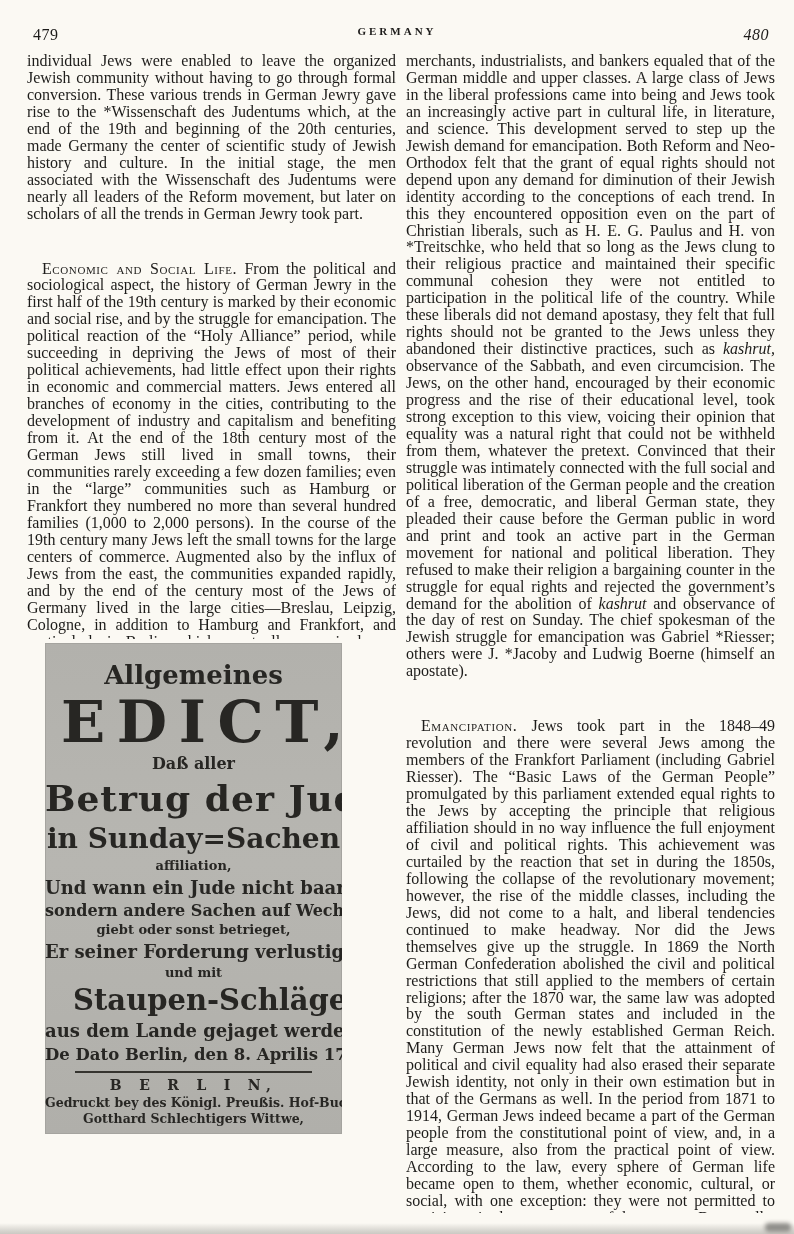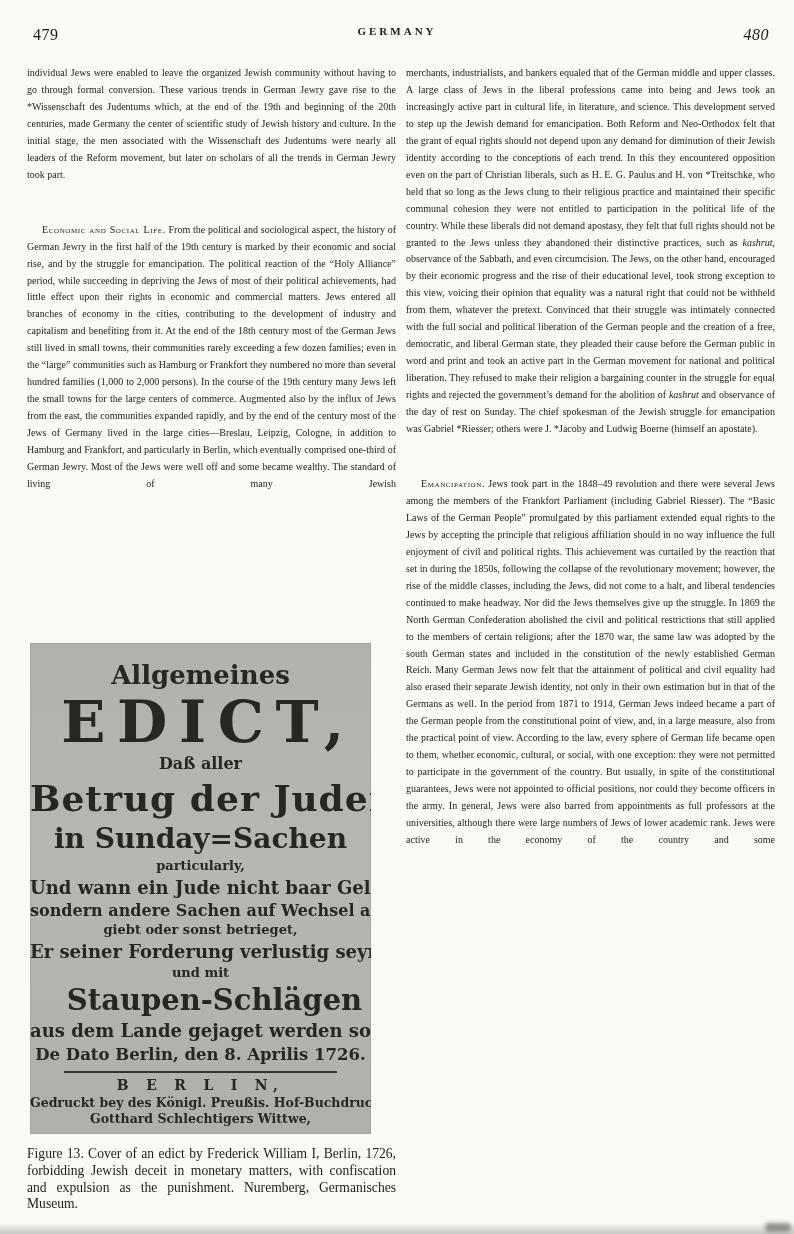--- a/index.html
+++ b/index.html
@@ -6,30 +6,30 @@
   body{background:#e8e6e0;font-family:"Liberation Serif","DejaVu Serif",serif;}
   #page{position:relative;width:794px;height:1234px;background:#fbf9f3;overflow:hidden;color:#1d1c1a;}
 
   
   .hdr-num{position:absolute;top:26px;font-size:16px;letter-spacing:.5px;}
   #pg-left{left:33px;}
   #pg-right{right:25px;font-style:italic;}
   #hdr-title{position:absolute;top:25px;left:0;width:100%;text-align:center;font-size:11px;letter-spacing:3px;font-weight:600;}
 
   
-  .col{position:absolute;top:65px;width:369px;font-size:10px;line-height:16.95px;text-align:justify;overflow:hidden;}
+  .col{position:absolute;top:53px;width:369px;font-size:16px;line-height:16.95px;text-align:justify;overflow:hidden;}
   #col-left{left:27px;height:586px;}
   #col-right{left:406px;height:1160px;}
   .para{margin:0;}
   .para.indent{text-indent:15px;}
   .cont-end{text-align-last:justify;margin-top:38px;}
   .runin{font-variant:small-caps;letter-spacing:.6px;}
 
   
-  #figure13{position:absolute;left:30px;top:643px;width:341px;height:491px;
+  #figure13{position:absolute;left:45px;top:643px;width:297px;height:491px;
     background:linear-gradient(180deg,#b2b1ac 0%,#b7b6b1 45%,#b0afaa 100%);
     box-shadow:0 0 0 1px #a5a49f inset;
     overflow:hidden;text-align:center;color:#272623;}
   #figure13 .ln{font-family:"DejaVu Serif",serif;font-weight:bold;white-space:nowrap;}
   .s-allg{font-size:26px;line-height:32px;margin-top:16px;}
   .s-edict{font-family:"Liberation Serif",serif;font-size:58px;line-height:62px;letter-spacing:.2em;font-weight:700;margin-left:16px;}
   .s-xs{font-size:16px;line-height:22px;}
   .s-xxl{font-size:36px;line-height:46px;letter-spacing:1px;}
   .s-xl{font-size:28px;line-height:36px;}
   .s-tiny{font-size:13px;line-height:18px;}
@@ -63,37 +63,36 @@
     <p class="para indent cont-end"><span class="runin">Economic and Social Life.</span><span> From the political and sociological aspect, the history of German Jewry in the first half of the 19th century is marked by their economic and social rise, and by the struggle for emancipation. The political reaction of the “Holy Alliance” period, while succeeding in depriving the Jews of most of their political achievements, had little effect upon their rights in economic and commercial matters. Jews entered all branches of economy in the cities, contributing to the development of industry and capitalism and benefiting from it. At the end of the 18th century most of the German Jews still lived in small towns, their communities rarely exceeding a few dozen families; even in the “large” communities such as Hamburg or Frankfort they numbered no more than several hundred families (1,000 to 2,000 persons). In the course of the 19th century many Jews left the small towns for the large centers of commerce. Augmented also by the influx of Jews from the east, the communities expanded rapidly, and by the end of the century most of the Jews of Germany lived in the large cities—Breslau, Leipzig, Cologne, in addition to Hamburg and Frankfort, and particularly in Berlin, which eventually comprised one-third of German Jewry. Most of the Jews were well off and some became wealthy. The standard of living of many Jewish</span></p>
   </div>
 
   <div id="figure13">
     <div>
         <div class="ln s-allg">Allgemeines</div>
         <div class="ln s-edict">EDICT,</div>
         <div class="ln s-xs">Daß aller</div>
         <div class="ln s-xxl">Betrug der Juden</div>
         <div class="ln s-xl">in Sunday=Sachen</div>
-        <div class="ln s-tiny">particularly,</div>
+        <div class="ln s-tiny">affiliation,</div>
         <div class="ln s-md">Und wann ein Jude nicht baar Geld/</div>
         <div class="ln s-sm">sondern andere Sachen auf Wechsel an-</div>
         <div class="ln s-tiny">giebt oder sonst betrieget,</div>
         <div class="ln s-md">Er seiner Forderung verlustig seyn</div>
         <div class="ln s-tiny">und mit</div>
         <div class="ln s-lg">Staupen-Schlägen</div>
         <div class="ln s-md">aus dem Lande gejaget werden soll.</div>
         <div class="ln s-dato">De Dato Berlin, den 8. Aprilis 1726.</div>
         <div class="ln s-rule"></div>
         <div class="ln s-berlin">B E R L I N,</div>
         <div class="ln s-print">Gedruckt bey des Königl. Preußis. Hof-Buchdruckers</div>
         <div class="ln s-print">Gotthard Schlechtigers Wittwe,</div>
       </div>
   </div>
 
-  <div id="caption">Figure 13. Cover of an edict by Frederick William I, Berlin, 1726, forbidding Jewish deceit in monetary matters, with confiscation and expulsion as the punishment. Nuremberg, Germanisches Museum.</div>
 
   <div class="col" id="col-right">
     <p class="para"><span>merchants, industrialists, and bankers equaled that of the German middle and upper classes. A large class of Jews in the liberal professions came into being and Jews took an increasingly active part in cultural life, in literature, and science. This development served to step up the Jewish demand for emancipation. Both Reform and Neo-Orthodox felt that the grant of equal rights should not depend upon any demand for diminution of their Jewish identity according to the conceptions of each trend. In this they encountered opposition even on the part of Christian liberals, such as H. E. G. Paulus and H. von *Treitschke, who held that so long as the Jews clung to their religious practice and maintained their specific communal cohesion they were not entitled to participation in the political life of the country. While these liberals did not demand apostasy, they felt that full rights should not be granted to the Jews unless they abandoned their distinctive practices, such as </span><span style="font-style: italic;">kashrut,</span><span> observance of the Sabbath, and even circumcision. The Jews, on the other hand, encouraged by their economic progress and the rise of their educational level, took strong exception to this view, voicing their opinion that equality was a natural right that could not be withheld from them, whatever the pretext. Convinced that their struggle was intimately connected with the full social and political liberation of the German people and the creation of a free, democratic, and liberal German state, they pleaded their cause before the German public in word and print and took an active part in the German movement for national and political liberation. They refused to make their religion a bargaining counter in the struggle for equal rights and rejected the government’s demand for the abolition of </span><span style="font-style: italic;">kashrut</span><span> and observance of the day of rest on Sunday. The chief spokesman of the Jewish struggle for emancipation was Gabriel *Riesser; others were J. *Jacoby and Ludwig Boerne (himself an apostate).</span></p>
     <p class="para indent cont-end"><span class="runin">Emancipation.</span><span> Jews took part in the 1848–49 revolution and there were several Jews among the members of the Frankfort Parliament (including Gabriel Riesser). The “Basic Laws of the German People” promulgated by this parliament extended equal rights to the Jews by accepting the principle that religious affiliation should in no way influence the full enjoyment of civil and political rights. This achievement was curtailed by the reaction that set in during the 1850s, following the collapse of the revolutionary movement; however, the rise of the middle classes, including the Jews, did not come to a halt, and liberal tendencies continued to make headway. Nor did the Jews themselves give up the struggle. In 1869 the North German Confederation abolished the civil and political restrictions that still applied to the members of certain religions; after the 1870 war, the same law was adopted by the south German states and included in the constitution of the newly established German Reich. Many German Jews now felt that the attainment of political and civil equality had also erased their separate Jewish identity, not only in their own estimation but in that of the Germans as well. In the period from 1871 to 1914, German Jews indeed became a part of the German people from the constitutional point of view, and, in a large measure, also from the practical point of view. According to the law, every sphere of German life became open to them, whether economic, cultural, or social, with one exception: they were not permitted to participate in the government of the country. But usually, in spite of the constitutional guarantees, Jews were not appointed to official positions, nor could they become officers in the army. In general, Jews were also barred from appointments as full professors at the universities, although there were large numbers of Jews of lower academic rank. Jews were active in the economy of the country and some</span></p>
   </div>
 
   <div id="bottom-strip"></div>
   <div id="corner-mark"></div>
 </div>
 

